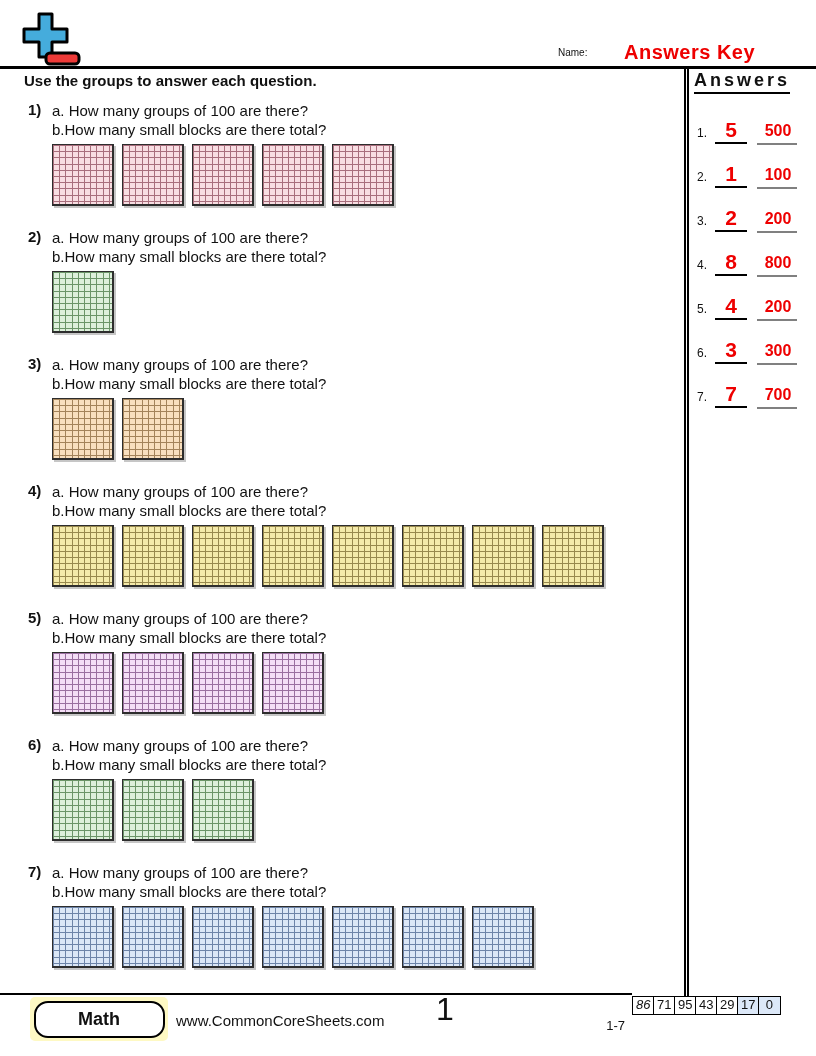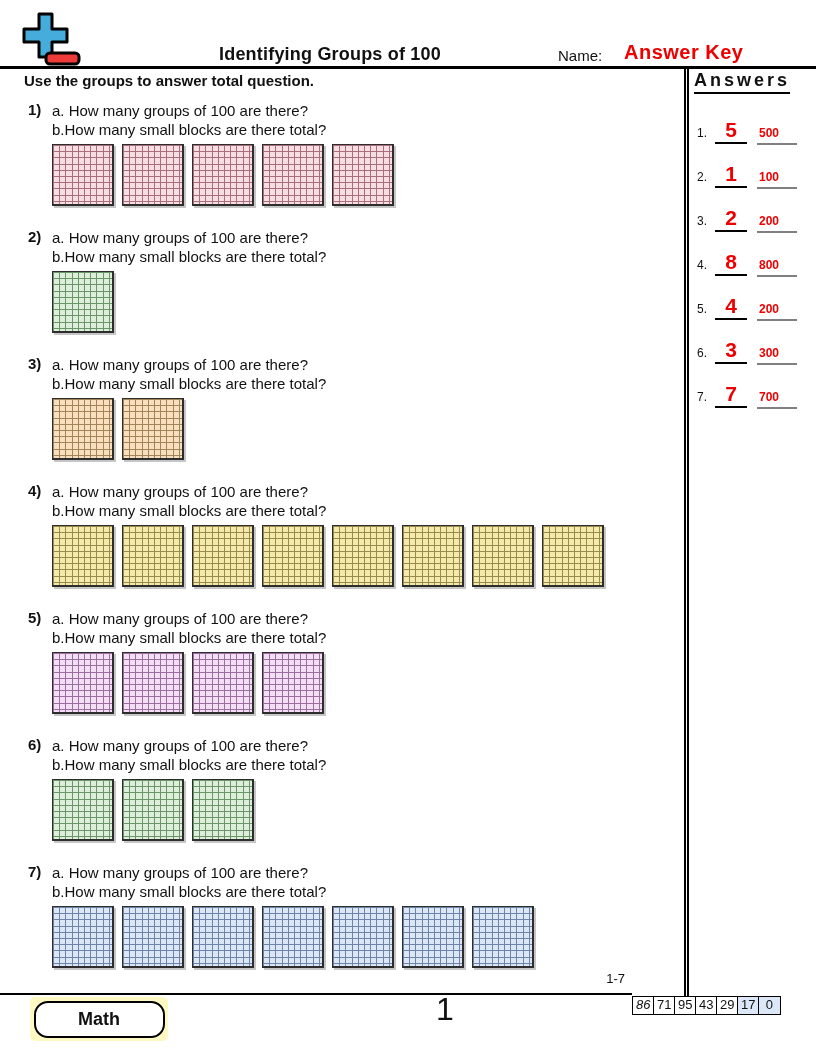--- a/index.html
+++ b/index.html
@@ -10,21 +10,21 @@
     font-family:"Liberation Sans","DejaVu Sans",sans-serif;
     overflow:hidden;
   }
 
   
   .logo { position:absolute; left:20px; top:10px; }
   .title {
     position:absolute; left:0; top:44px; width:660px;
     text-align:center; font-size:18px; font-weight:600; letter-spacing:.2px;
   }
-  .name-label { position:absolute; left:558px; top:47px; font-size:15px; }
+  .name-label { position:absolute; left:558px; top:47px; font-size:10px; }
   .answer-key {
     position:absolute; left:624px; top:41px;
     font-size:20px; font-weight:700; letter-spacing:.5px;
     color:var(--key-red,#ee0000);
   }
   .header-rule { position:absolute; left:0; top:66px; width:816px; height:3px; background:#000; }
   .instruction { position:absolute; left:24px; top:72px; font-size:15px; font-weight:700; }
 
   
   .answers-panel {
@@ -37,22 +37,22 @@
     border-bottom:2px solid #000; padding-bottom:1px;
   }
   .ans-row { position:absolute; left:0; width:100%; height:26px; }
   .ans-num  { position:absolute; left:8px;  bottom:1px; font-size:12px; color:#111; }
   .ans-big  {
     position:absolute; left:26px; bottom:-1px; width:32px; text-align:center;
     font-size:21px; font-weight:700; color:var(--answer-red,#ee0000);
   }
   .big-line  { position:absolute; left:26px; bottom:-3px; width:32px; height:2px; background:#000; }
   .ans-small {
-    position:absolute; left:70px; bottom:1px; width:38px; 
-    font-size:12px; font-weight:700; color:var(--answer-red,#ee0000);
+    position:absolute; left:70px; bottom:1px; width:38px; text-align:center;
+    font-size:16px; font-weight:700; color:var(--answer-red,#ee0000);
   }
   .small-line{ position:absolute; left:68px; bottom:-4px; width:40px; height:2px; background:#808080; }
 
   
   .question { position:absolute; left:24px; width:680px; }
   .q-label  { position:absolute; left:4px; top:0; font-size:15px; font-weight:700; }
   .q-text   { margin-left:28px; font-size:15px; line-height:19px; color:#111; }
   .blocks-row { margin-left:28px; margin-top:5px; display:flex; gap:8px; }
   .block {
     width:62px; height:62px; flex:0 0 auto;
@@ -71,44 +71,43 @@
     background:#fef9c3; border-radius:5px;text-align:right;
   }
   .badge-oval {
     position:absolute; inset:3.5px; background:#fff;
     border:2.5px solid #000; border-radius:14px;
     display:flex; align-items:center; justify-content:center;
     font-size:18px; font-weight:700; color:#111;
   }
   .site { position:absolute; left:176px; top:1012px; font-size:15px; }
   .page-num { position:absolute; left:415px; top:991px; width:60px; text-align:center; font-size:32px; }
-  .score-range { position:absolute; left:585px; top:971px; width:40px; text-align:right; font-size:13px; }
+  .score-range { position:absolute; left:585px; top:1018px; width:40px; text-align:right; font-size:13px; }
   .score-table { position:absolute; left:632px; top:996px; display:flex; }
   .score-cell {
     width:22.5px; height:19px; margin-left:-1.5px;
     border:1.5px solid #000; background:#fff;
     font-size:13px; text-align:center; line-height:16px;
   }
   .score-cell:first-child { margin-left:0;font-style:italic; }
   .score-cell.shaded { background:var(--score-hl,#dce8f8); }
 </style>
 </head>
 <body>
 
 <div class="page">
 
   <svg class="logo" width="62" height="58" viewBox="0 0 62 58">
     <path d="M19,4 h13 v15 h15 v13 h-15 v15 h-13 v-15 h-15 v-13 h15 z" fill="#45acdc" stroke="#000" stroke-width="3" stroke-linejoin="round"></path>
     <rect x="26" y="43" width="33" height="11" rx="4" fill="#ee3a38" stroke="#000" stroke-width="3"></rect>
   </svg>
-  <div class="title">Identifying Groups of 100</div>
   <div class="name-label">Name:</div>
-  <div class="answer-key">Answer Key</div>
+  <div class="answer-key">Answers Key</div>
   <div class="header-rule"></div>
-  <div class="instruction">Use the groups to answer total question.</div>
+  <div class="instruction">Use the groups to answer each question.</div>
 
   <div class="answers-panel">
     <span class="answers-title">Answers</span>
 
     <div class="ans-row" style="top:49px">
       <span class="ans-num">1.</span>
       <span class="ans-big">5</span>
       <span class="big-line"></span>
       <span class="ans-small">500</span>
       <span class="small-line"></span>
@@ -234,20 +233,21 @@
         <div class="block" style="--fill: #dbe7f6; --line: #6d84a8;"></div>
         <div class="block" style="--fill: #dbe7f6; --line: #6d84a8;"></div>
         <div class="block" style="--fill: #dbe7f6; --line: #6d84a8;"></div>
       </div>
   </section>
 
   <div class="footer-rule"></div>
   <div class="footer-badge">
     <div class="badge-oval">Math</div>
   </div>
+  <div class="site">www.CommonCoreSheets.com</div>
   <div class="page-num">1</div>
   <div class="score-range">1-7</div>
   <div class="score-table">
     <div class="score-cell">86</div>
     <div class="score-cell">71</div>
     <div class="score-cell">95</div>
     <div class="score-cell">43</div>
     <div class="score-cell">29</div>
     <div class="score-cell shaded">17</div>
     <div class="score-cell shaded">0</div>

